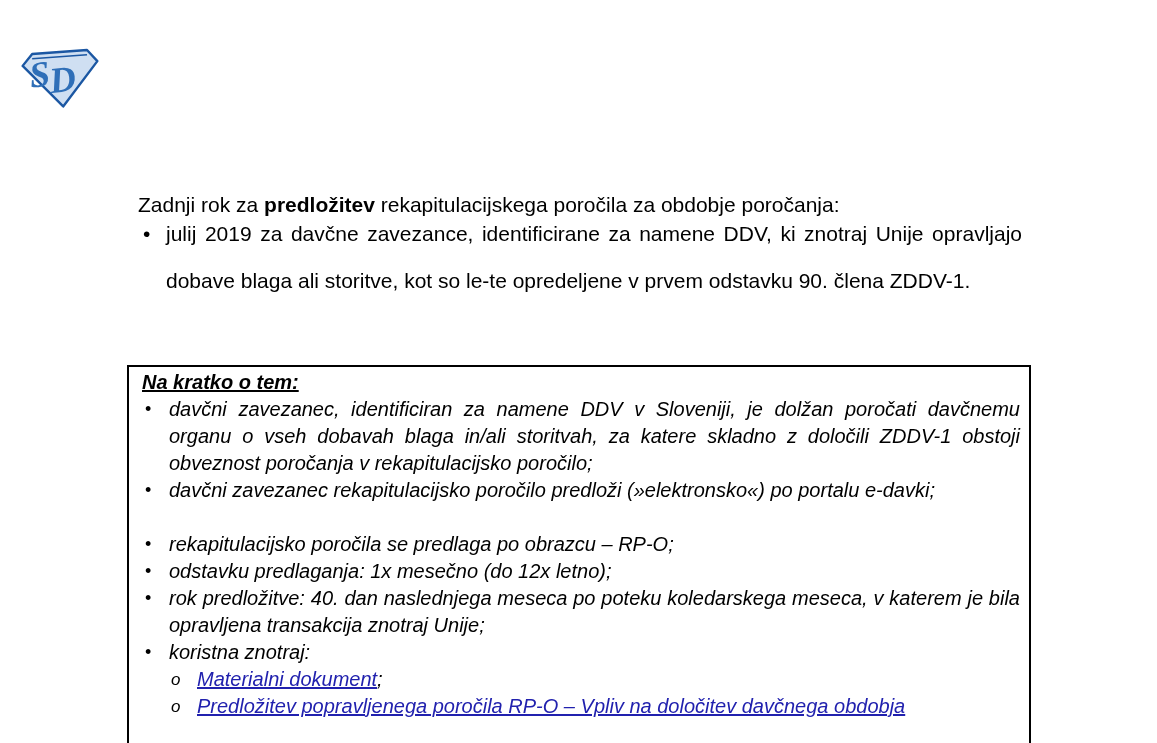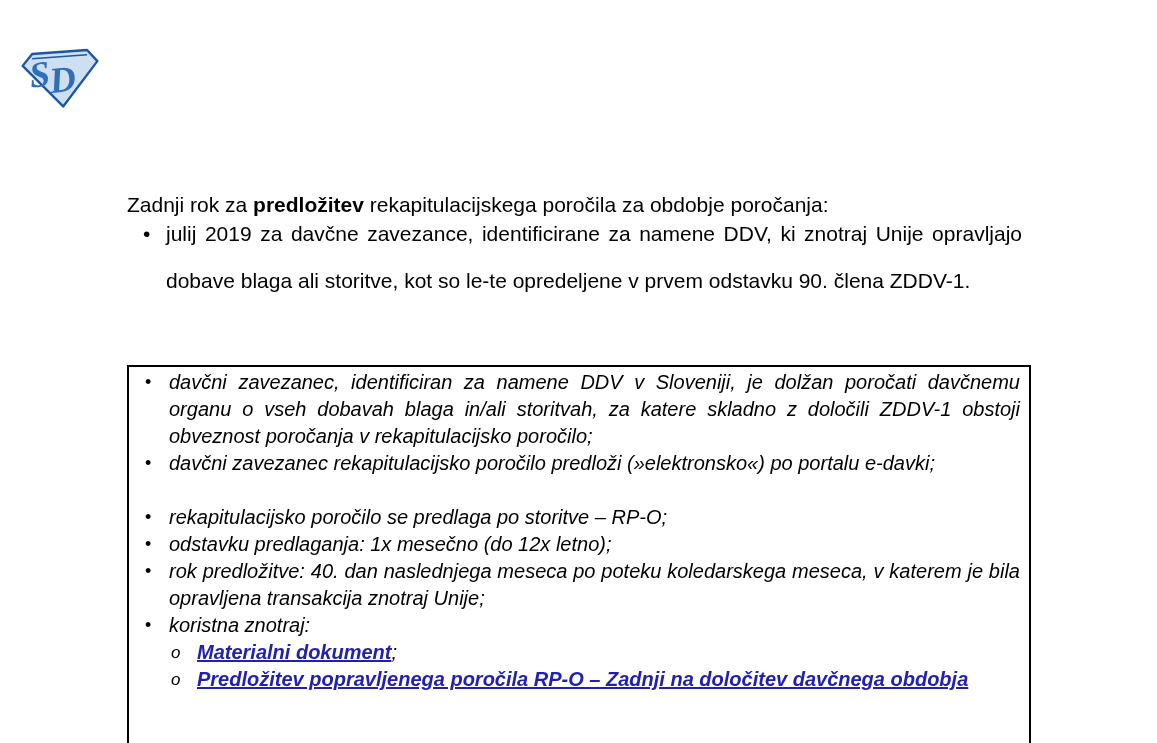--- a/index.html
+++ b/index.html
@@ -5,21 +5,21 @@
   html,body{margin:0;padding:0;}
   body{
     width:1157px;height:743px;position:relative;overflow:hidden;
     background:#ffffff;
     font-family:"Liberation Sans", sans-serif;
     color:#000;
   }
   .logo{position:absolute;left:19px;top:46px;width:82px;height:62px;}
   
   .p-intro{
-    position:absolute;left:127px;top:172px;width:886px;
+    position:absolute;left:138px;top:172px;width:886px;
     font-size:21px;line-height:24px;
   }
   .p-intro b{font-weight:bold;}
   
   .intro-bullet{
     position:absolute;left:135px;top:211px;width:887px;
     font-size:21px;line-height:46.5px;
   }
   .intro-bullet .marker{
     position:absolute;left:8px;top:0;font-size:21px;
@@ -43,21 +43,21 @@
     position:absolute;left:4px;top:0;font-style:normal;font-size:18px;
   }
   .box-item .btxt{display:block;margin-left:28px;text-align:justify;}
   .spacer-line{height:27px;}
   .sub-item{position:relative;margin-left:28px;}
   .sub-item .marker{
     position:absolute;left:2px;top:0;font-size:17px;
   }
   .sub-item .btxt{display:block;margin-left:28px;}
   a.doc-link{
-    color:#2121ae;font-weight:bold;text-decoration:underline;cursor:pointer;
+    color:#2121ae;font-weight:normal;text-decoration:underline;cursor:pointer;
   }
   .link-suffix{color:#000;}
 </style>
 </head>
 <body>
 
 <div class="logo">
   <svg viewBox="0 0 100 78" width="82" height="62" aria-hidden="true">
     <polygon points="15,10 84,5 97,19 54,76 3,25" fill="#cfdff2" stroke="#1b57a3" stroke-width="3" stroke-linejoin="round"></polygon>
     <polyline points="15,10 84,5" fill="none" stroke="#1b57a3" stroke-width="2" transform="translate(0,6)"></polyline>
@@ -69,36 +69,37 @@
 </div>
 
 <p class="p-intro"><span>Zadnji rok za </span><b>predložitev</b><span> rekapitulacijskega poročila za obdobje poročanja:</span></p>
 
 <div class="intro-bullet">
   <span class="marker">•</span>
   <span class="btxt">julij 2019 za davčne zavezance, identificirane za namene DDV, ki znotraj Unije opravljajo dobave blaga ali storitve, kot so le-te opredeljene v prvem odstavku 90. člena ZDDV-1.</span>
 </div>
 
 <div class="info-box">
+  <p class="box-title">Na kratko o tem:</p>
 
   <div class="box-item">
     <span class="marker">•</span>
     <span class="btxt">davčni zavezanec, identificiran za namene DDV v Sloveniji, je dolžan poročati davčnemu organu o vseh dobavah blaga in/ali storitvah, za katere skladno z določili ZDDV-1 obstoji obveznost poročanja v rekapitulacijsko poročilo;</span>
   </div>
 
   <div class="box-item">
     <span class="marker">•</span>
     <span class="btxt">davčni zavezanec rekapitulacijsko poročilo predloži (»elektronsko«) po portalu e-davki;</span>
   </div>
 
   <div class="spacer-line"></div>
 
   <div class="box-item">
     <span class="marker">•</span>
-    <span class="btxt">rekapitulacijsko poročilo se predlaga po storitve – RP-O;</span>
+    <span class="btxt">rekapitulacijsko poročila se predlaga po obrazcu – RP-O;</span>
   </div>
 
   <div class="box-item">
     <span class="marker">•</span>
     <span class="btxt">odstavku predlaganja: 1x mesečno (do 12x letno);</span>
   </div>
 
   <div class="box-item">
     <span class="marker">•</span>
     <span class="btxt">rok predložitve: 40. dan naslednjega meseca po poteku koledarskega meseca, v katerem je bila opravljena transakcija znotraj Unije;</span>
@@ -109,15 +110,15 @@
     <span class="btxt">koristna znotraj:</span>
   </div>
 
   <div class="sub-item">
     <span class="marker">o</span>
     <span class="btxt"><a class="doc-link">Materialni dokument</a><span class="link-suffix">;</span></span>
   </div>
 
   <div class="sub-item">
     <span class="marker">o</span>
-    <span class="btxt"><a class="doc-link">Predložitev popravljenega poročila RP-O – Zadnji na določitev davčnega obdobja</a><span class="link-suffix"></span></span>
+    <span class="btxt"><a class="doc-link">Predložitev popravljenega poročila RP-O – Vpliv na določitev davčnega obdobja</a><span class="link-suffix"></span></span>
   </div>
 </div>
 
 </body></html>

